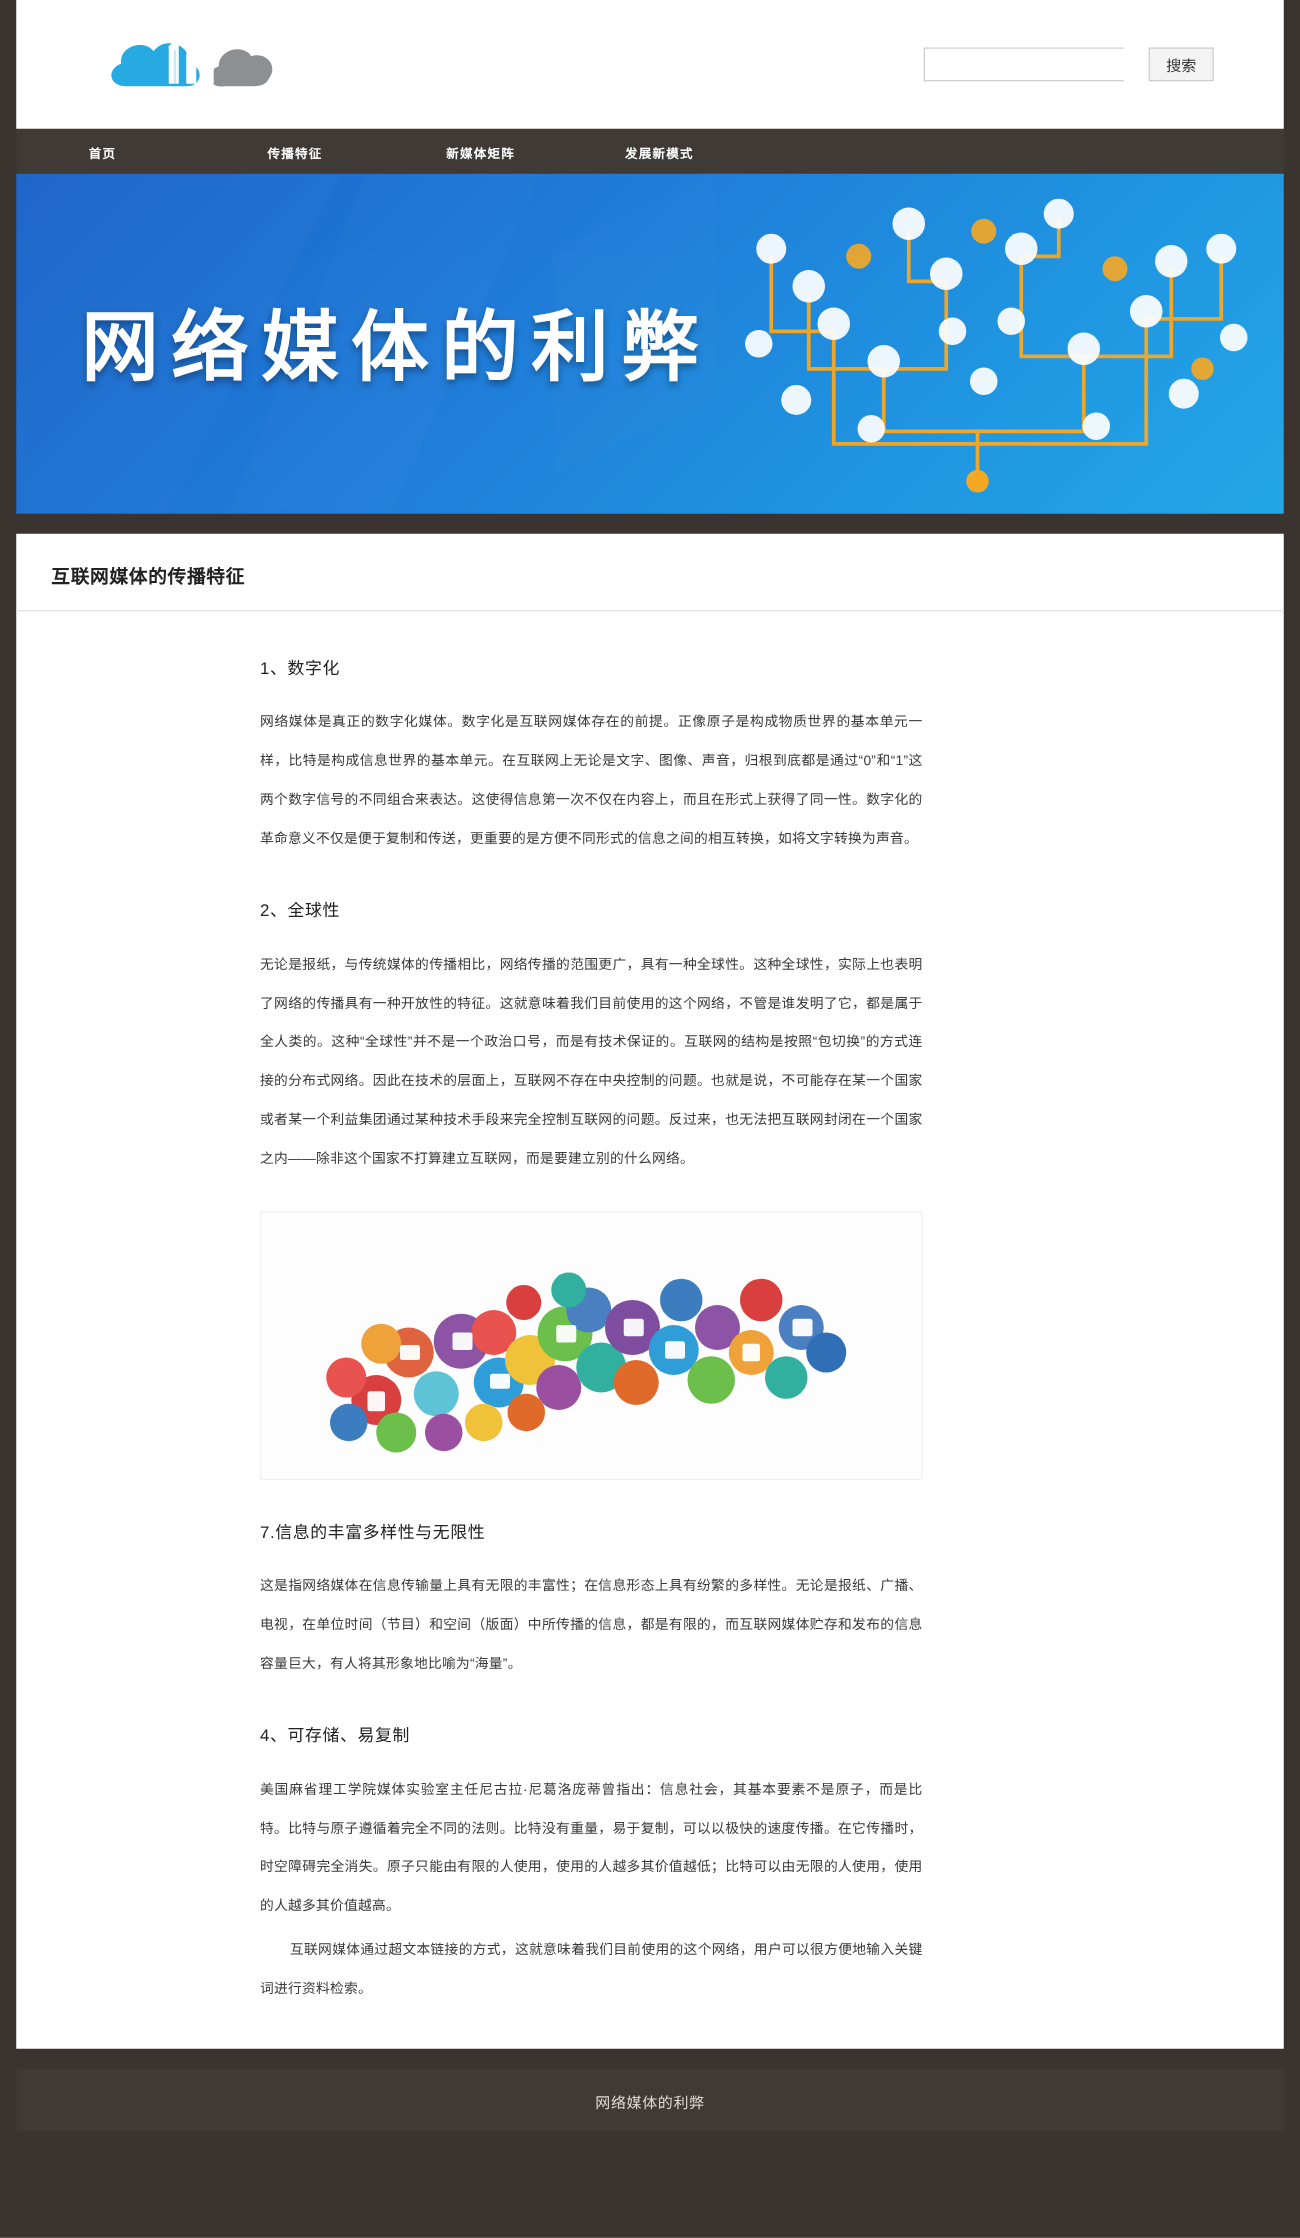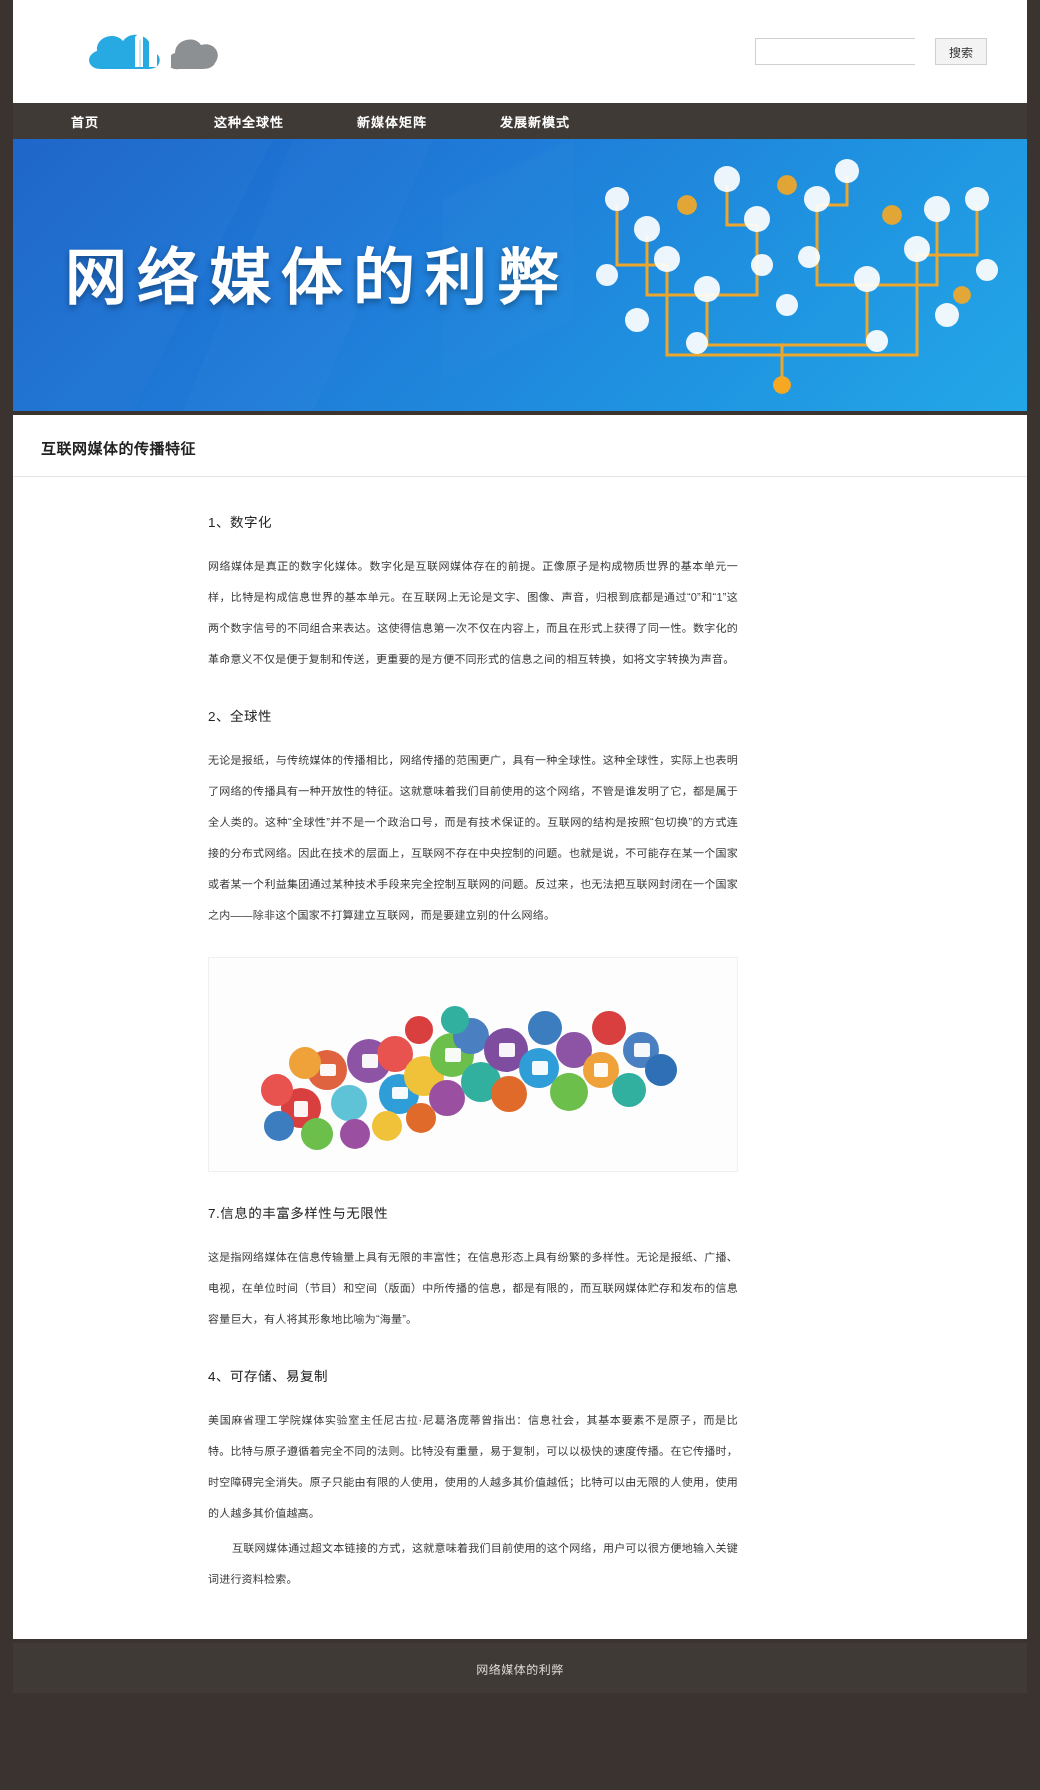--- a/index.html
+++ b/index.html
@@ -27,21 +27,21 @@
   }
   .logo {
     margin-left: 70px;
     width: 140px;
     height: 66px;
     position: relative;
   }
   .logo svg { display: block; }
   .search-area {
     position: absolute;
-    right: 40px;
+    right: 56px;
     top: 38px;
     display: flex;
     align-items: stretch;
     height: 27px;
     gap: 20px;
   }
   .search-input {
     width: 160px;
     height: 27px;
     border: 1px solid #cfcfcf;
@@ -67,21 +67,21 @@
   .nav {
     background: #3f3a36;
     height: 36px;
     margin: 0 13px;
     display: flex;
     align-items: center;
     padding-left: 58px;
   }
   .nav-item {
     color: #ffffff;
-    font-size: 13px;
+    font-size: 10px;
     font-weight: bold;
     text-decoration: none;
     margin-right: 0;
     width: 143px;
     letter-spacing: 1px;
     cursor: pointer;
     white-space: nowrap;
   }
   
   .banner {
@@ -110,22 +110,22 @@
   .banner-art {
     position: absolute;
     right: 10px;
     top: 6px;
     width: 470px;
     height: 260px;
   }
   
   .content {
     background: #ffffff;
-    margin: 4px 13px;
-    padding-bottom: 40px;
+    margin: 16px 13px;
+    padding-bottom: 28px;
   }
   .section-title {
     font-size: 15px;
     font-weight: bold;
     color: #222;
     padding: 22px 0 18px 28px;
     border-bottom: 1px solid #e4e4e4;
     letter-spacing: .5px;
   }
   .article {
@@ -196,21 +196,21 @@
     </div>
 
     <div class="search-area">
       <input class="search-input" type="text" placeholder="" value="" style="">
       <button class="search-button">搜索</button>
     </div>
   </div>
 
   <div class="nav">
     <a class="nav-item">首页</a>
-    <a class="nav-item">这种全球性</a>
+    <a class="nav-item">传播特征</a>
     <a class="nav-item">新媒体矩阵</a>
     <a class="nav-item">发展新模式</a>
   </div>
 
   <div class="banner">
     <svg class="banner-deco" viewBox="0 0 1014 272" preserveAspectRatio="none">
       <polygon points="0,0 260,0 120,272 0,272" fill="#ffffff" opacity="0.06"></polygon>
       <polygon points="280,0 420,0 300,272 170,272" fill="#ffffff" opacity="0.05"></polygon>
       <polygon points="430,60 560,0 560,180 430,240" fill="#ffffff" opacity="0.04"></polygon>
     </svg>

